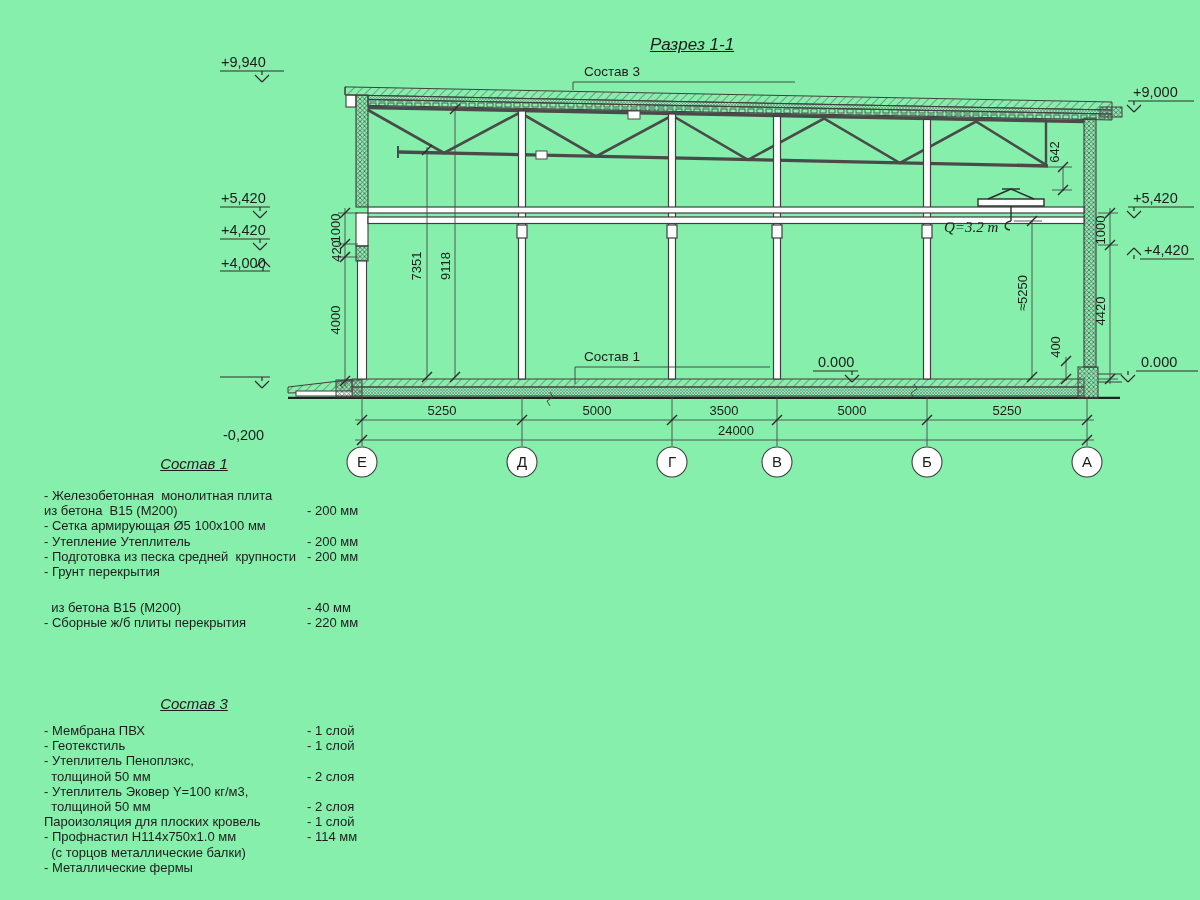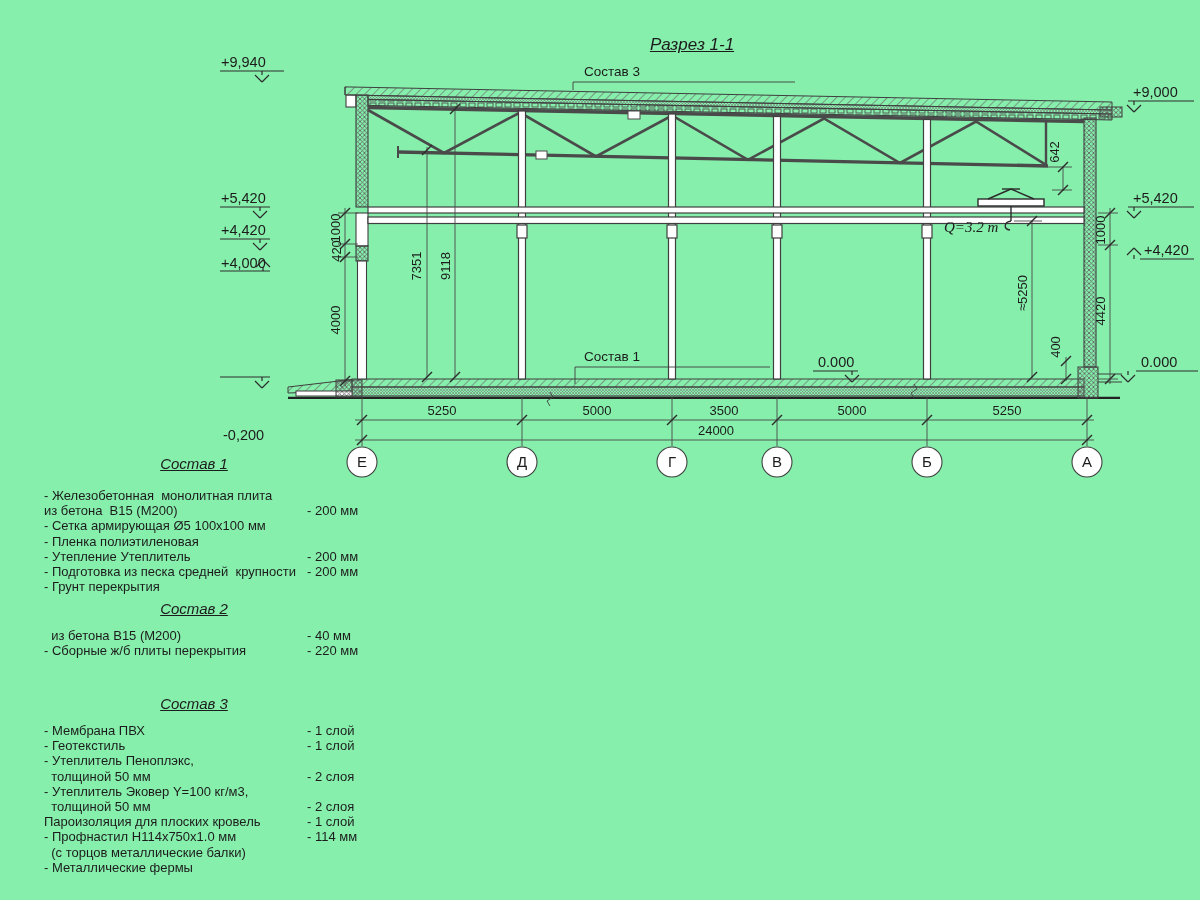--- a/index.html
+++ b/index.html
@@ -261,51 +261,49 @@
 <div class="lb dim r" style="left:1023px; top:293px;">≈5250</div>
 <div class="lb dim r" style="left:1056px; top:347px;">400</div>
 <div class="lb dim r" style="left:1101px; top:230px;">1000</div>
 <div class="lb dim r" style="left:1101px; top:311px;">4420</div>
 
 <div class="lb dim c" style="left:442px;  top:404px;">5250</div>
 <div class="lb dim c" style="left:597px;  top:404px;">5000</div>
 <div class="lb dim c" style="left:724px;  top:404px;">3500</div>
 <div class="lb dim c" style="left:852px;  top:404px;">5000</div>
 <div class="lb dim c" style="left:1007px; top:404px;">5250</div>
-<div class="lb dim c" style="left:716px;  top:424px;">24000</div>
+<div class="lb dim c" style="left:736px;  top:424px;">24000</div>
 
 <div class="lb axisl" style="left:362px;  top:454px;">Е</div>
 <div class="lb axisl" style="left:522px;  top:454px;">Д</div>
 <div class="lb axisl" style="left:672px;  top:454px;">Г</div>
 <div class="lb axisl" style="left:777px;  top:454px;">В</div>
 <div class="lb axisl" style="left:927px;  top:454px;">Б</div>
 <div class="lb axisl" style="left:1087px; top:454px;">А</div>
 
 <div class="comp" style="left:44px; top:455px;">
   <div class="hd" style="margin-bottom:16px;">Состав 1</div>
   <div class="rows">
 
       <div class="row"><span class="t">- Железобетонная  монолитная плита</span><span class="v"></span></div>
 
       <div class="row"><span class="t">из бетона  В15 (М200)</span><span class="v">- 200 мм</span></div>
 
       <div class="row"><span class="t">- Сетка армирующая Ø5 100х100 мм</span><span class="v"></span></div>
 
-      <div class="row"><span class="t">- Пленка полиэтиленовая</span><span class="v"></span></div>
 
       <div class="row"><span class="t">- Утепление Утеплитель</span><span class="v">- 200 мм</span></div>
 
       <div class="row"><span class="t">- Подготовка из песка средней  крупности</span><span class="v">- 200 мм</span></div>
 
       <div class="row"><span class="t">- Грунт перекрытия</span><span class="v"></span></div>
     </div>
 </div>
 
 <div class="comp" style="left:44px; top:600px;">
-  <div class="hd" style="margin-bottom:11px;">Состав 2</div>
   <div class="rows">
 
 
       <div class="row"><span class="t">  из бетона В15 (М200)</span><span class="v">- 40 мм</span></div>
 
       <div class="row"><span class="t">- Сборные ж/б плиты перекрытия</span><span class="v">- 220 мм</span></div>
 
     </div>
 </div>
 

